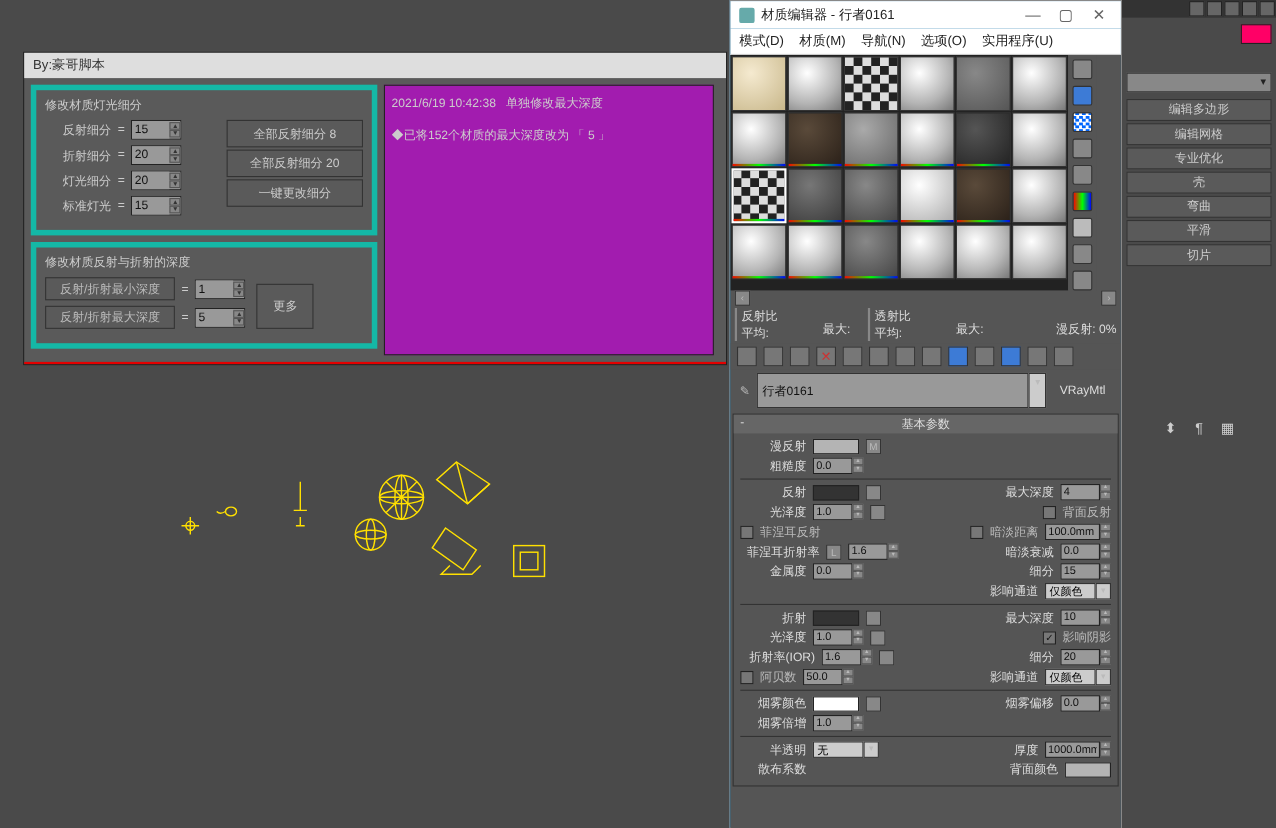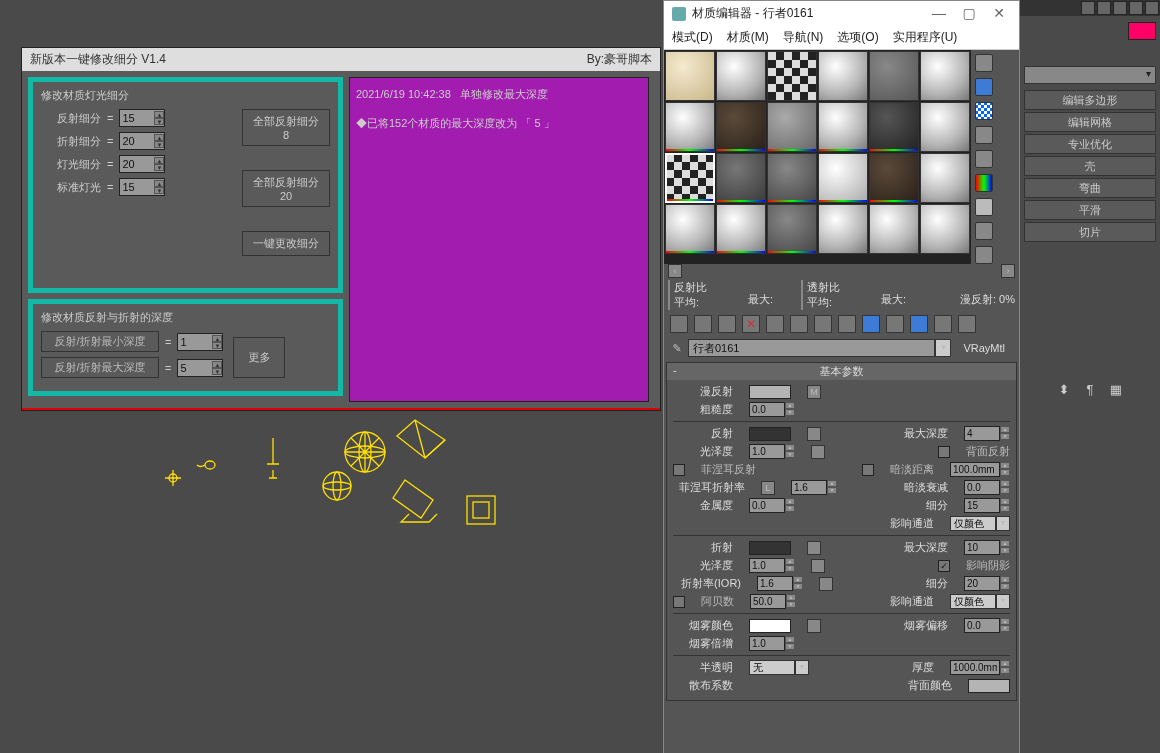--- a/index.html
+++ b/index.html
@@ -19,21 +19,21 @@
 .fieldset { border: 5px solid #14b8a6; padding: 6px 8px 8px 8px; margin-bottom: 6px; }
 .fieldset-title { font-size: 11px; color: #ccc; margin-bottom: 6px; }
 .row { display: flex; align-items: center; gap: 6px; margin-bottom: 5px; }
 .row label { width: 60px; text-align: right; color: #ccc; }
 .eq { color: #ccc; }
 .spinner { display: flex; align-items: center; background: #999; border: 1px solid #222; height: 18px; }
 .spinner input { width: 34px; height: 16px; background: #999; border: none; color: #111; font-size: 11px; padding: 0 2px; }
 .spinner .arrows { width: 10px; display: flex; flex-direction: column; }
 .spinner .arrows span { height: 7px; font-size: 6px; line-height: 6px; text-align: center; background: #888; border: 1px solid #555; color: #333; }
 .btn { background: #5a5a5a; border: 1px solid #333; color: #ccc; padding: 4px 8px; font-size: 11px; cursor: pointer; }
-.btn-wide { width: 88px; text-align: center; margin-bottom: 24px; }
+.btn-wide { width: 124px; text-align: center; margin-bottom: 2px; }
 .depth-row { display: flex; align-items: center; gap: 6px; margin-bottom: 5px; }
 .depth-label { background: #5a5a5a; border: 1px solid #333; padding: 2px 6px; width: 118px; text-align: center; }
 .script-log { width: 300px; background: #a21caf; border: 1px solid #222; padding: 6px; font-size: 11px; color: #ccc; line-height: 1.9; }
 .redline { height: 2px; background: #e30000; }
 
 
 .matwin { position: absolute; left: 663px; top: 0; width: 357px; height: 753px; background: #0369a1; border: 1px solid #888; }
 .matwin-title { background: #fff; display: flex; align-items: center; padding: 4px 8px; gap: 6px; color: #222; font-size: 12px; }
 .matwin-title .icon { width: 14px; height: 14px; background: #6aa; border-radius: 2px; }
 .matwin-title .spacer { flex: 1; }
@@ -65,29 +65,29 @@
 .stats { display: flex; gap: 0; padding: 2px 4px; color: #ddd; font-size: 11px; }
 .stats .col { width: 80px; border-left: 2px solid #888; padding-left: 4px; }
 .stats .col2 { width: 80px; border-left: 2px solid #888; padding-left: 4px; }
 .stats .right { margin-left: auto; }
 .tb-icons { display: flex; gap: 6px; padding: 3px 6px; align-items: center; background: #555; }
 .tb-icons .ti { width: 18px; height: 18px; background: #777; border: 1px solid #333; }
 .tb-icons .ti.x { background: #777; color: #c33; text-align: center; font-size: 12px; line-height: 16px; }
 .tb-icons .ti.act { background: #3d7bd6; }
 .namerow { display: flex; align-items: center; gap: 4px; padding: 3px 6px; }
 .namefield { flex: 1; display: flex; }
-.namefield input { flex: 1; background: #999; border: 1px solid #333; color: #111; height: 18px; padding: 0 4px; font-size: 11px; }
+.namefield input { flex: 1; background: #999; border: 1px solid #333; color: #111; height: 32px; padding: 0 4px; font-size: 11px; }
 .namefield .dd { width: 16px; background: #ccc; border: 1px solid #333; text-align: center; font-size: 9px; line-height: 14px; }
 .mtltype { color: #ddd; font-size: 11px; padding: 0 8px; }
 
 .rollout { margin: 2px; border: 1px solid #333; background: #555; }
 .rollout-head { background: #666; text-align: center; color: #ddd; font-size: 11px; padding: 1px 0; position: relative; }
 .rollout-head .min { position: absolute; left: 6px; top: 1px; }
 .rollout-body { padding: 4px 6px; }
-.prow { display: flex; align-items: center; gap: 16px; margin-bottom: 3px; font-size: 11px; }
+.prow { display: flex; align-items: center; gap: 6px; margin-bottom: 3px; font-size: 11px; }
 .plabel { text-align: right; color: #ddd; }
 .plabel.w60 { width: 60px; }
 .swatch { width: 42px; height: 14px; background: #b4b4b4; border: 1px solid #222; }
 .swatch.dark { background: #333; }
 .mapbtn { width: 14px; height: 14px; background: #888; border: 1px solid #333; text-align: center; font-size: 9px; line-height: 12px; }
 .spin2 { display: flex; }
 .spin2 input { width: 36px; height: 15px; background: #999; border: 1px solid #222; font-size: 10px; padding: 0 2px; color: #111; }
 .spin2.w50 input { width: 50px; }
 .spin2 .ar { width: 10px; display: flex; flex-direction: column; }
 .spin2 .ar span { height: 7px; background: #888; border: 1px solid #555; font-size: 5px; text-align: center; line-height: 5px; }
@@ -141,21 +141,20 @@
       <path d="M254 104 l-8 8 l28 0 l8 -8"></path>
 
       <rect x="312" y="86" width="28" height="28"></rect>
       <rect x="318" y="92" width="16" height="16"></rect>
     </g>
   </svg>
 </div>
 
 <div class="script-panel">
   <div class="script-title">
-    <span class="left">新版本一键修改细分 V1.4</span>
     <span>By:豪哥脚本</span>
   </div>
   <div class="script-body">
     <div class="script-left">
       <div class="fieldset">
         <div class="fieldset-title">修改材质灯光细分</div>
         <div style="display:flex; gap:26px;">
           <div style="flex:1;">
             <div class="row">
               <label>反射细分</label>
@@ -308,21 +307,21 @@
     <div class="scrollnav">
       <span>‹</span>
       <span>›</span>
     </div>
     <div class="stats">
       <div class="col">
         <div>反射比</div>
         <span>平均:</span>
       </div>
       <div><br><span>最大:</span></div>
-      <div class="col2" style="margin-left:28px;">
+      <div class="col2" style="margin-left:16px;">
         <div>透射比</div>
         <span>平均:</span>
       </div>
       <div><br><span>最大:</span></div>
       <div class="right"><br><span>漫反射:</span>&nbsp;<span>0%</span></div>
     </div>
     <div class="tb-icons">
       <div class="ti"></div>
       <div class="ti"></div>
       <div class="ti"></div>

